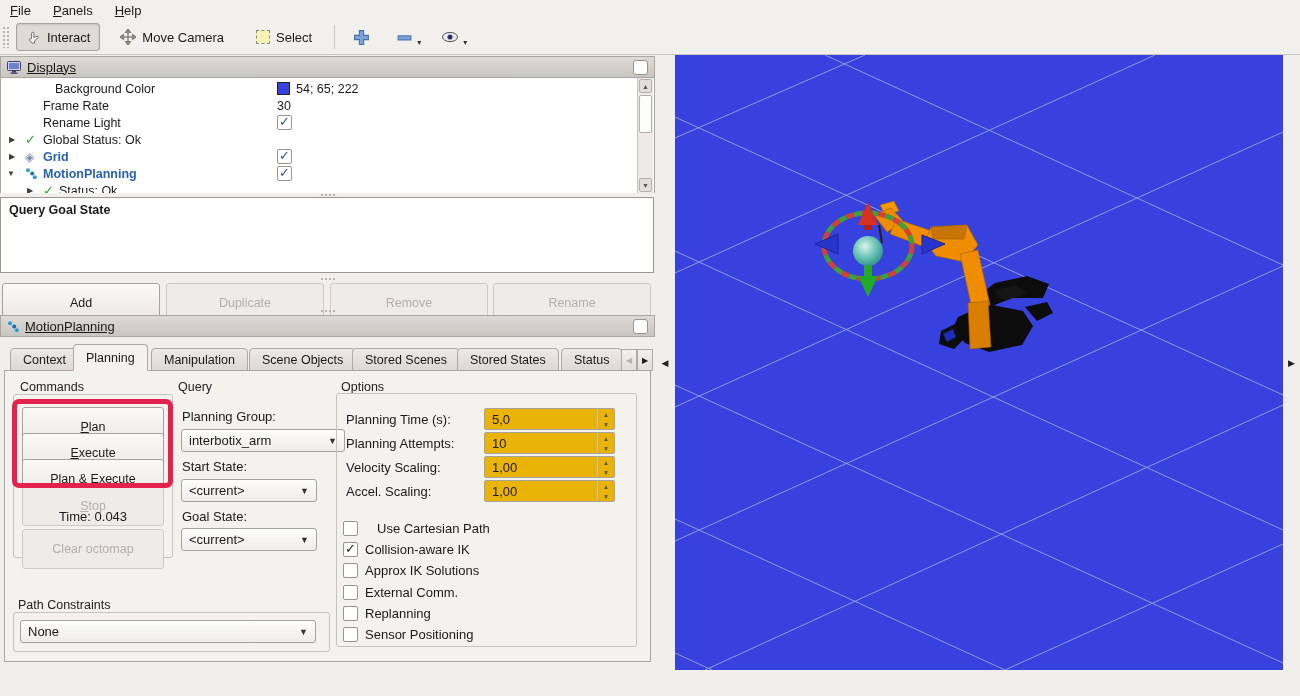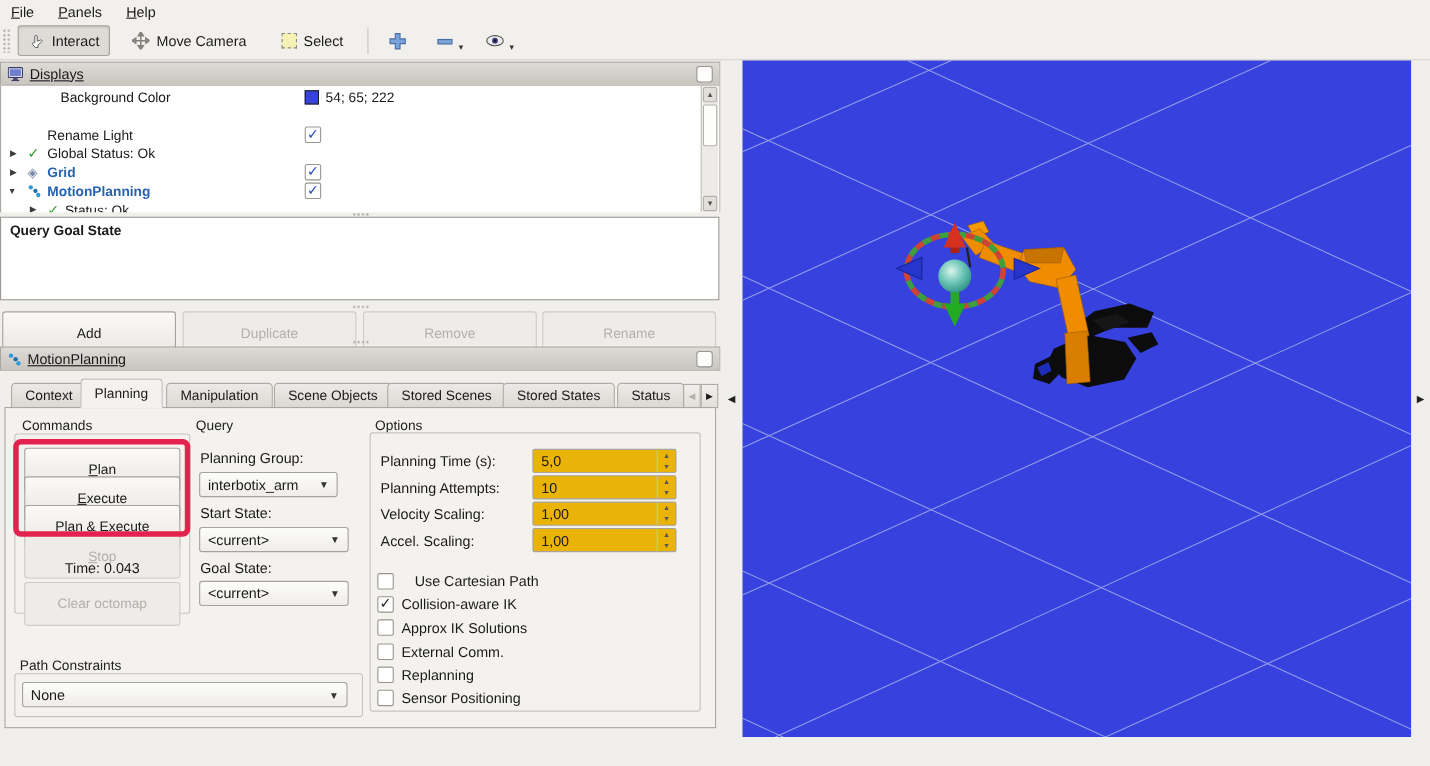--- a/index.html
+++ b/index.html
@@ -157,20 +157,24 @@
 <div class="abs" id="displays-tree" style="left:0;top:78px;width:655px;height:115px;">
 
   <div class="tree-row" style="top:2px;">
     <span class="tw" style="left:42px;margin-left:12px;">Background Color</span>
     <span class="tw" style="left:276px;">
       <span class="swatch" style="background:#3641de;"></span>
       <span>54; 65; 222</span>
     </span>
   </div>
 
+  <div class="tree-row" style="top:19px;">
+    <span class="tw" style="left:42px;">Frame Rate</span>
+    <span class="tw" style="left:276px;">30</span>
+  </div>
 
   <div class="tree-row" style="top:36px;">
     <span class="tw" style="left:42px;">Rename Light</span>
     <span class="tw" style="left:276px;">
         <span class="checkbox checked"></span>
       </span>
   </div>
 
   <div class="tree-row" style="top:53px;">
     <span class="tw expander" style="left:8px;">▶</span>
@@ -275,21 +279,21 @@
     <span class="u">S</span>
     <span>top</span>
 </div>
 <div class="abs time-label" style="top:509px;">Time: 0.043</div>
 <div class="abs cmd-btn btn disabled" style="top:529px;">Clear octomap</div>
 
 <div class="abs" id="cmd-highlight" style="left:12px;top:399px;width:161px;height:89px;"></div>
 
 <span class="abs grouplabel" style="left:178px;top:380px;">Query</span>
 <span class="abs" style="left:182px;top:409px;font-size:13px;">Planning Group:</span>
-<div class="abs combo" style="left:181px;top:429px;width:126px;">
+<div class="abs combo" style="left:181px;top:429px;width:164px;">
   <span>interbotix_arm</span>
     <span class="arrow">▼</span>
 </div>
 <span class="abs" style="left:182px;top:459px;font-size:13px;">Start State:</span>
 <div class="abs combo" style="left:181px;top:479px;width:136px;">
   <span>&lt;current&gt;</span>
     <span class="arrow">▼</span>
 </div>
 <span class="abs" style="left:182px;top:509px;font-size:13px;">Goal State:</span>
 <div class="abs combo" style="left:181px;top:528px;width:136px;">

